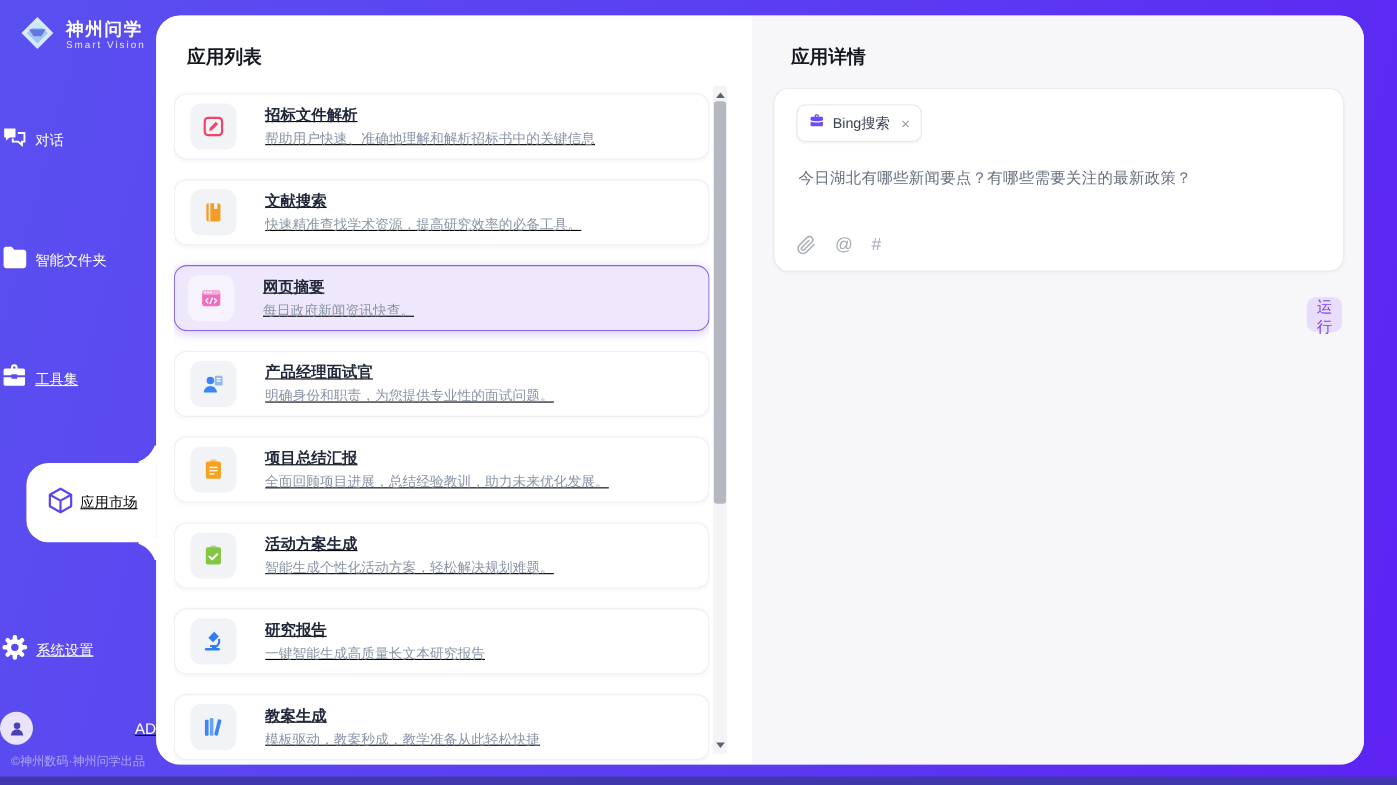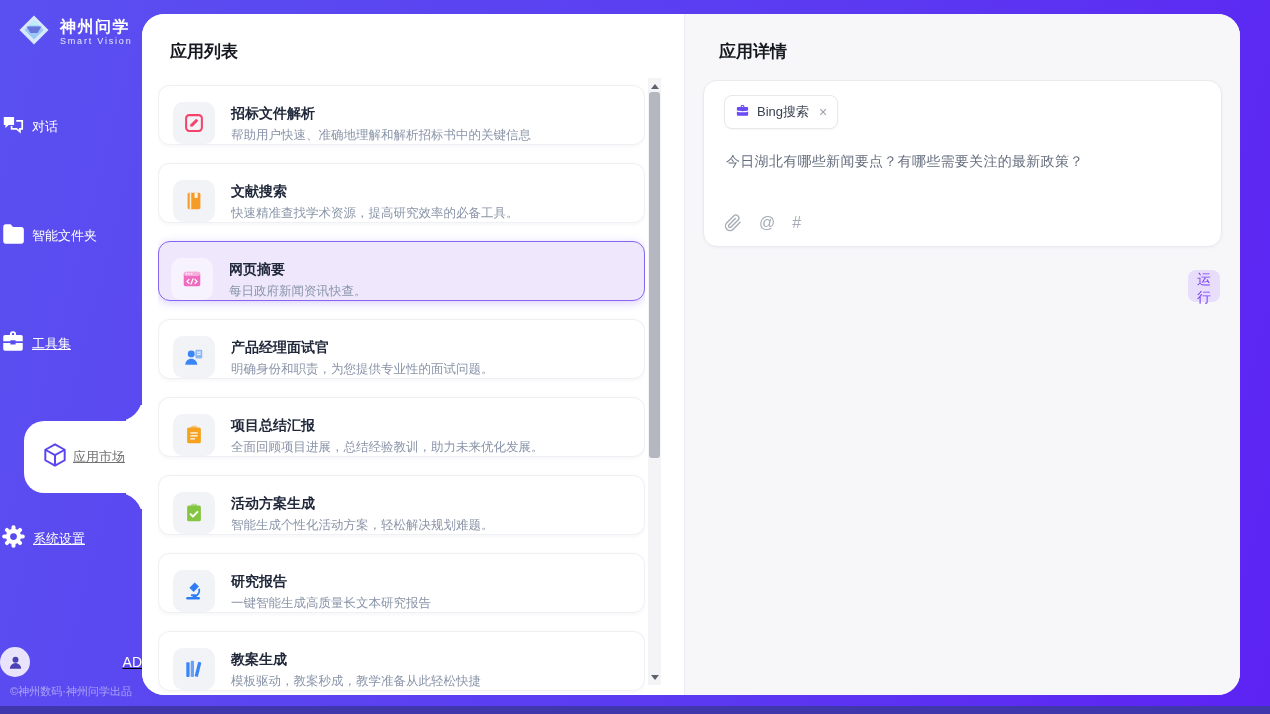--- a/index.html
+++ b/index.html
@@ -13,43 +13,43 @@
   .logo{position:absolute;top:12px;left:16px;display:flex;align-items:center;gap:8px;}
   .logo-cn{font-size:16px;font-weight:700;color:#fff;letter-spacing:1.5px;line-height:1.1;}
   .logo-en{font-size:9px;color:#e7e9ff;letter-spacing:1.8px;}
   .nav-item{position:absolute;left:0;width:142px;display:flex;flex-direction:row;align-items:center;gap:6px;color:#fff;cursor:pointer;}
   .nav-item .nav-label{font-size:13px;}
   .nav-item.u .nav-label{text-decoration:underline;}
   .nav-item:nth-of-type(1){top:112px;}
   .nav-item:nth-of-type(2){top:221px;}
   .nav-item:nth-of-type(3){top:329px;}
   .nav-item:nth-of-type(4){top:421px;}
-  .nav-item:nth-of-type(5){top:523px;text-align:center;}
+  .nav-item:nth-of-type(5){top:575px;text-align:center;}
   .nav-item.active{left:24px;width:118px;height:72px;background:#fff;border-radius:20px 0 0 20px;
     justify-content:center;gap:4px;color:#5b46ee;}
-  .nav-item.active .nav-label{color:#737373;}
+  .nav-item.active .nav-label{color:#000000;}
   .nav-item.active::before{content:"";position:absolute;right:0;top:-24px;width:24px;height:24px;
     border-bottom-right-radius:24px;box-shadow:8px 8px 0 0 #fff;}
   .nav-item.active::after{content:"";position:absolute;right:0;bottom:-24px;width:24px;height:24px;
     border-top-right-radius:24px;box-shadow:8px -8px 0 0 #fff;}
   .user-row{position:absolute;top:647px;left:0;width:142px;display:flex;align-items:center;justify-content:space-between;text-decoration:underline;}
   .avatar{width:30px;height:30px;border-radius:50%;background:#e9e4fb;display:flex;align-items:center;justify-content:center;cursor:pointer;}
   .user-name{color:#fff;font-size:14px;}
   .sidebar-footer{position:absolute;top:684px;left:0;width:142px;text-align:center;font-size:11px;color:rgba(255,255,255,.48);}
 
   
   .window{position:absolute;left:142px;top:14px;width:1098px;height:681px;border-radius:22px;
     background:#fff;overflow:hidden;display:flex;}
   .list-panel{position:relative;width:542px;background:#fff;flex:none;}
   .panel-title{position:absolute;top:26px;left:16px;font-size:17px;font-weight:700;color:#15181f;margin-left:12px;}
   .detail-panel .panel-title{left:22px;}
   .cards-viewport{position:absolute;top:62px;left:16px;width:487px;bottom:0;overflow:hidden;padding-top:9px;box-sizing:border-box;}
   .card{height:60px;border:1px solid #f0f0f4;border-radius:12px;background:#fff;
-    box-shadow:0 1px 4px rgba(24,39,75,.05);display:flex;align-items:flex-end;gap:16px;
-    padding:0 14px;margin-bottom:18px;cursor:pointer;box-sizing:border-box;}
+    box-shadow:0 1px 4px rgba(24,39,75,.05);display:flex;align-items:center;gap:26px;
+    padding:0 14px;margin-bottom:18px;cursor:pointer;box-sizing:border-box;text-decoration:underline;}
   .card.selected{background:#efe8fd;border-color:#8666f0;box-shadow:0 2px 10px rgba(120,80,240,.28);padding-left:12px;}
   .card-icon{width:42px;height:42px;border-radius:10px;background:#f2f3f7;display:flex;align-items:center;justify-content:center;flex:none;}
   .card.selected .card-icon{background:#f6f2fe;}
   .card-text{display:flex;flex-direction:column;gap:4px;min-width:0;}
   .card-title{font-size:14px;font-weight:700;color:#20283a;white-space:nowrap;}
   .card-desc{font-size:12.5px;color:#8a94a8;white-space:nowrap;overflow:hidden;}
 
   
   .vscrollbar{position:absolute;left:506px;top:64px;width:13px;height:607px;background:#f4f4f6;}
   .scroll-thumb{position:absolute;left:1px;right:1px;top:14px;height:366px;background:#b4b7bf;border-radius:3px;cursor:grab;}

